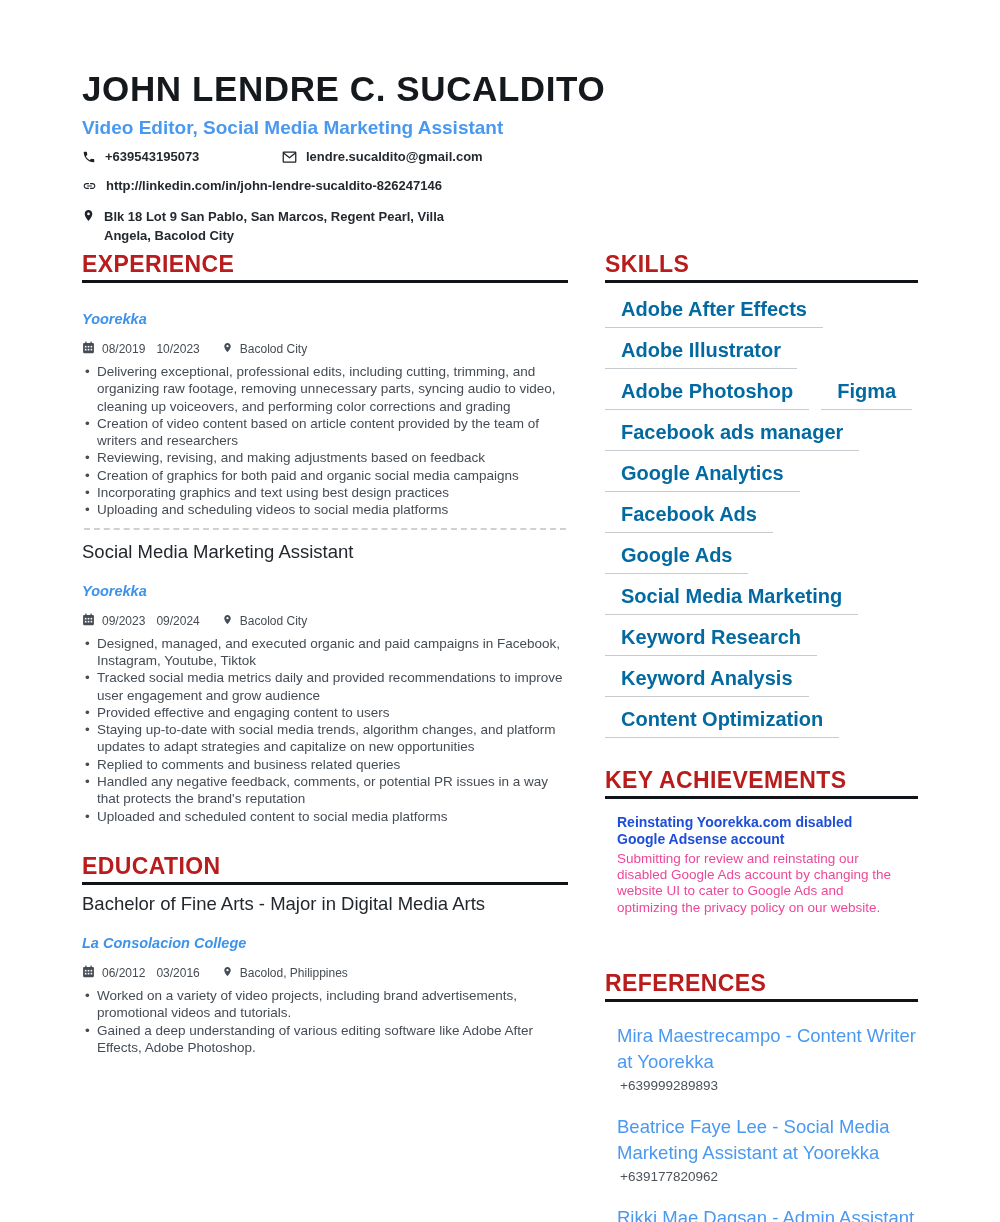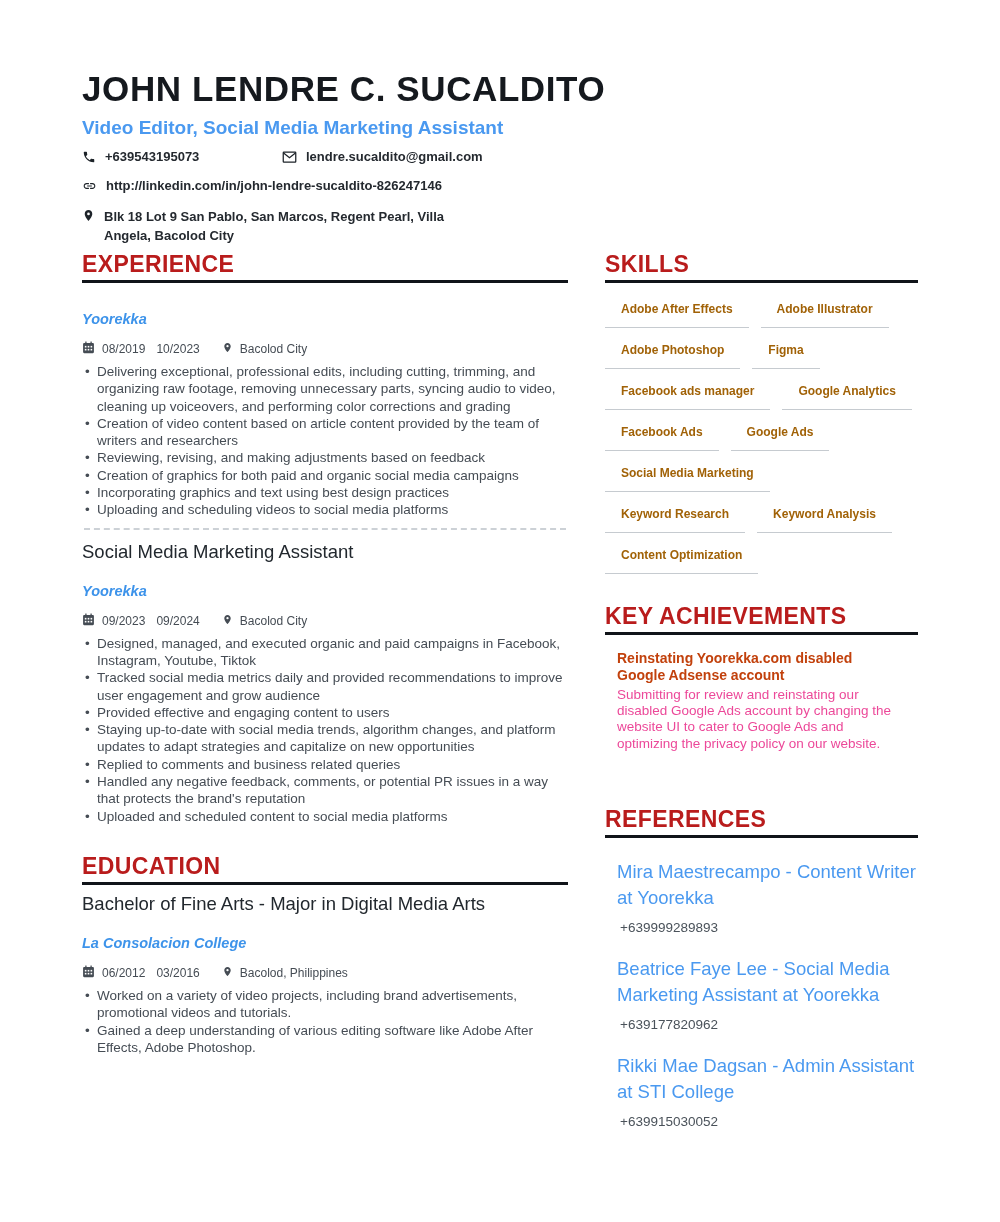--- a/index.html
+++ b/index.html
@@ -52,32 +52,32 @@
   ul.bullets { margin-top: 6px; list-style: none; font-size: 13.5px; line-height: 17.3px; color: #454c54; }
   ul.bullets li { position: relative; padding-left: 15px; }
   ul.bullets li::before { content: "•"; position: absolute; left: 3px; }
   hr.dashed { border: none; border-top: 2px dashed #ccd1d6; margin: 9px 2px 11px 2px; }
 
   .edu-section { margin-top: 30px; }
 
   
   .skills { display: flex; flex-wrap: wrap; gap: 14px 12px; margin-top: 18px; }
   .skill {
-    font-size: 12px; font-weight: 700; color: #a16207; text-align: center;
+    font-size: 20px; font-weight: 700; color: #0369a1; text-align: center;
     padding: 0 16px 9px 16px; border-bottom: 1px solid #c6cbd0; line-height: 17px;
   }
   .ach-section { margin-top: 31px; }
   .ach { margin-top: 15px; padding-left: 12px; width: 290px; }
-  .ach-title { font-size: 14px; font-weight: 700; color: #c2410c; line-height: 17px; }
+  .ach-title { font-size: 14px; font-weight: 700; color: #1d4ed8; line-height: 17px; }
   .ach-body { margin-top: 3px; font-size: 13.5px; color: #ec4899; line-height: 16.2px; width: 276px; }
 
   .ref-section { margin-top: 56px; }
   .ref { margin-top: 21px; padding-left: 12px; }
   .ref-name { font-size: 18.5px; font-weight: 400; color: #4a99f0; line-height: 26px; cursor: pointer; }
-  .ref-phone { margin-top: 9px; font-size: 13.5px; color: #4a525a; padding-left: 3px; }
+  .ref-phone { margin-top: 3px; font-size: 13.5px; color: #4a525a; padding-left: 3px; }
 </style>
 </head>
 <body>
 
 <div class="page">
 
   <header>
     <h1 class="name">JOHN LENDRE C. SUCALDITO</h1>
     <div class="subtitle">Video Editor, Social Media Marketing Assistant</div>
 

